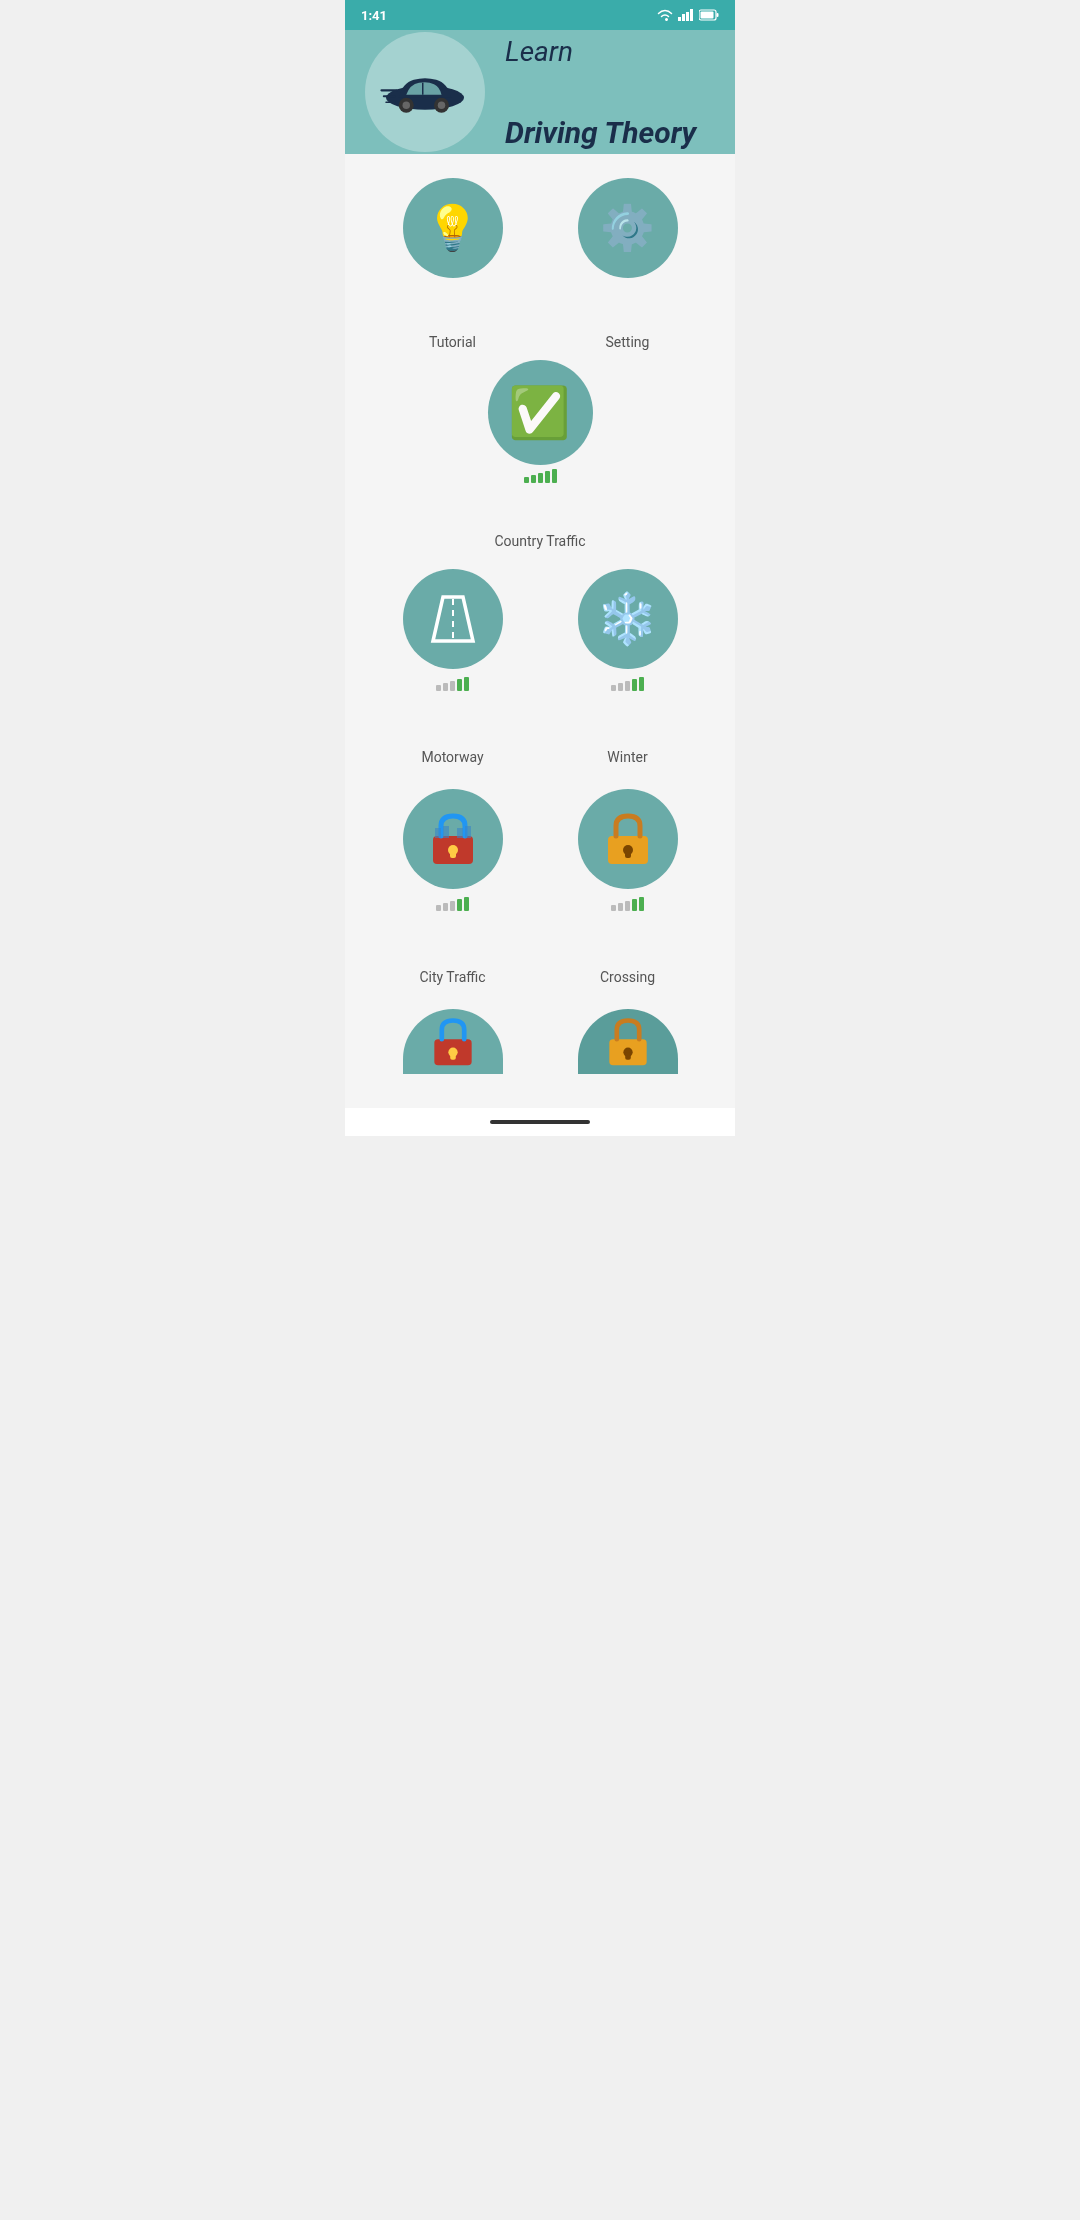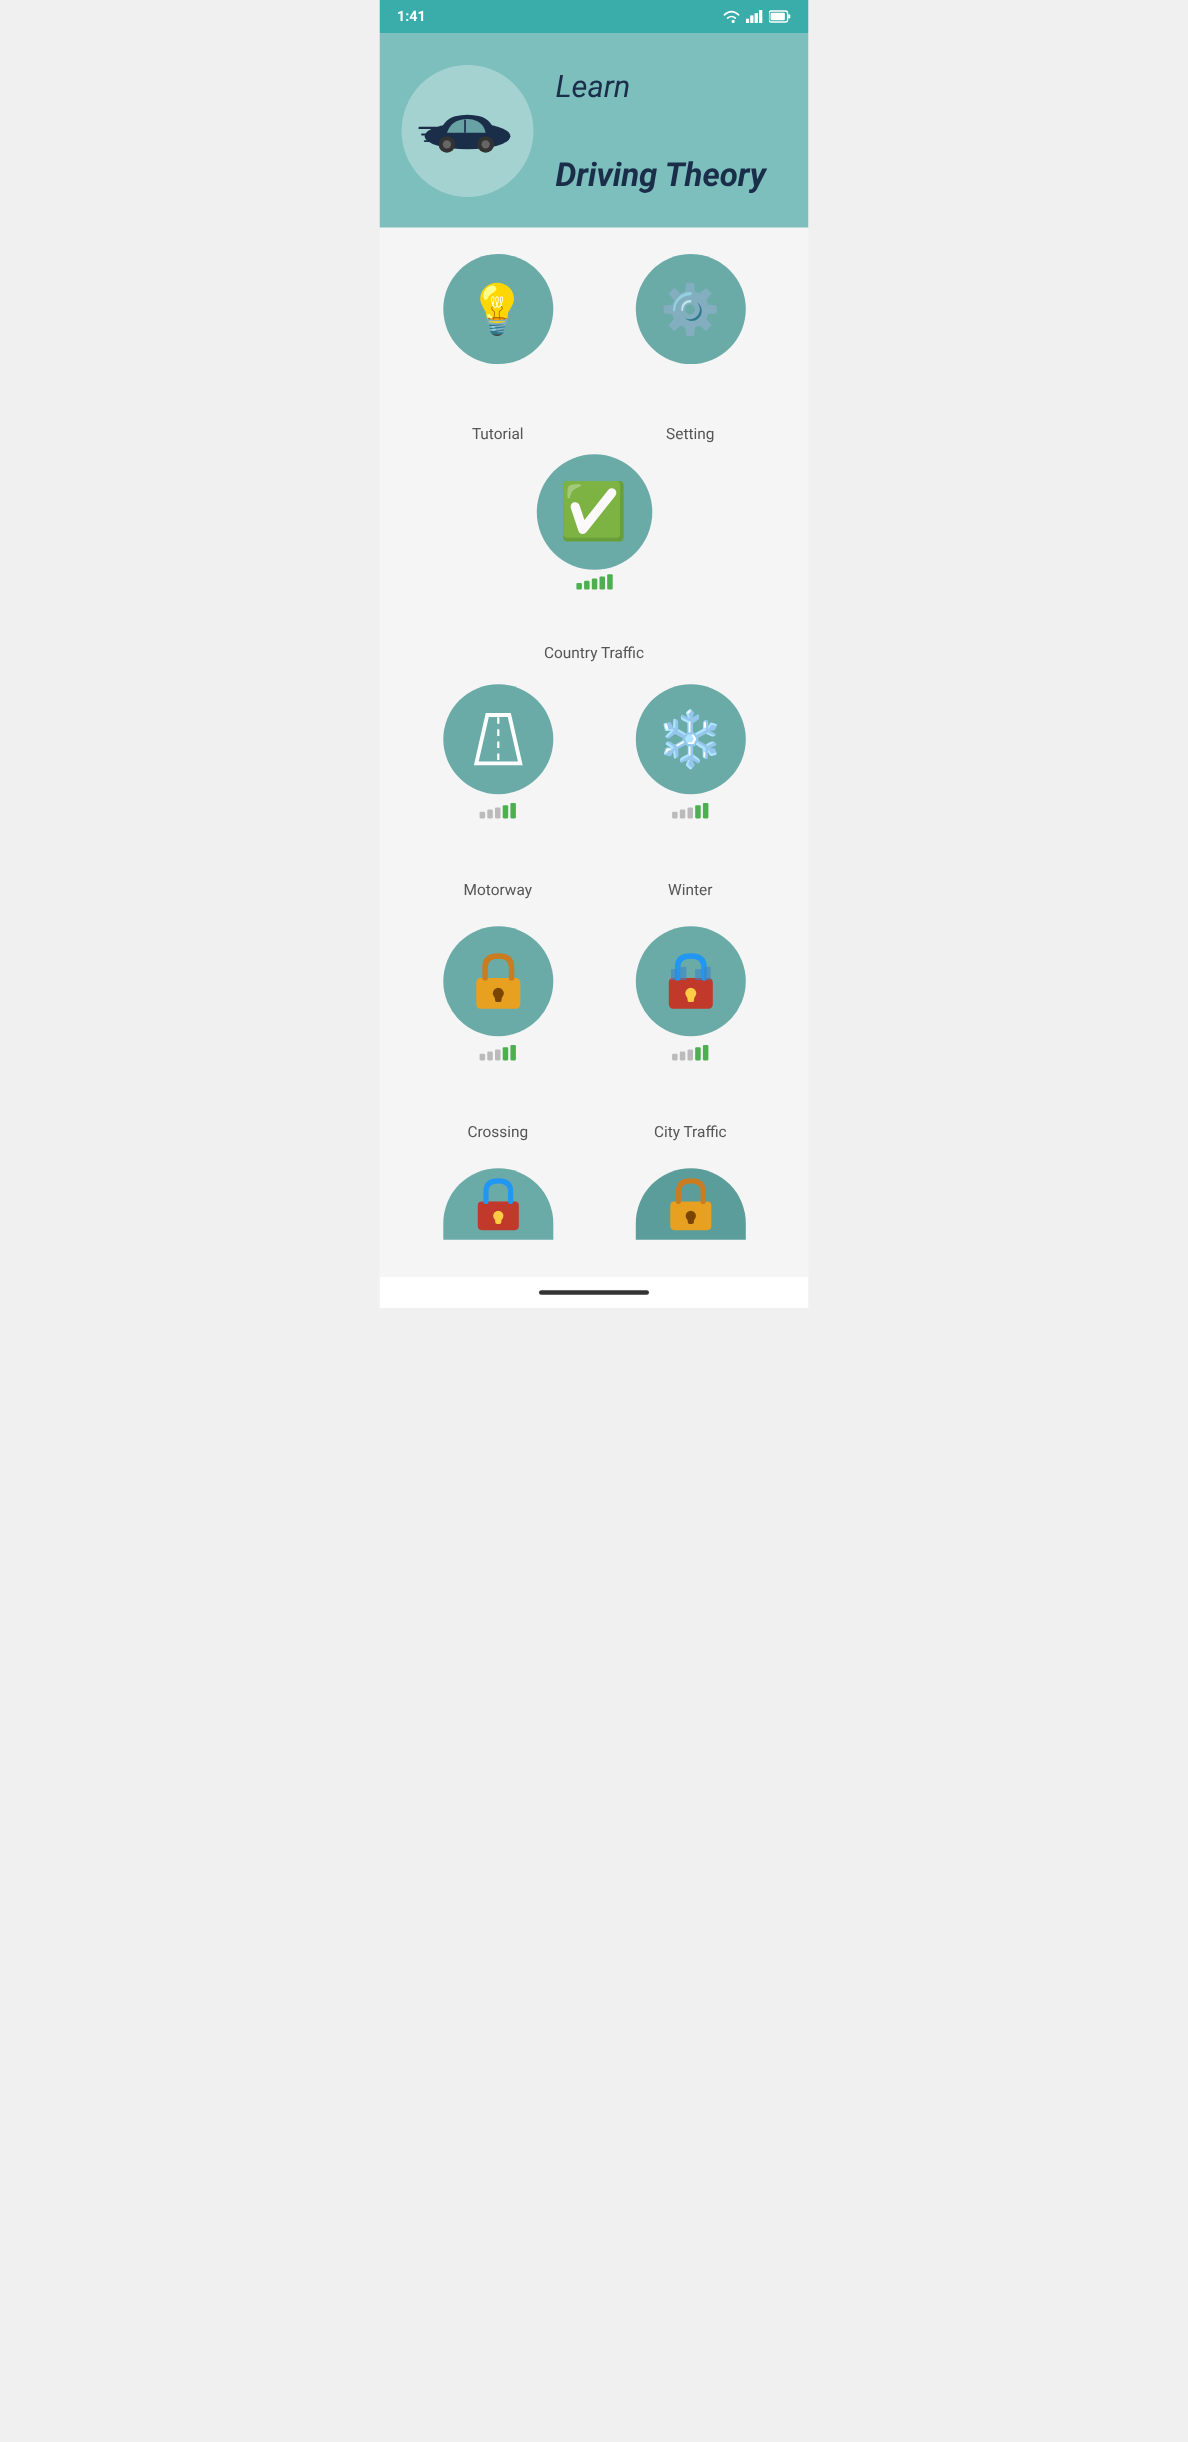--- a/index.html
+++ b/index.html
@@ -30,21 +30,21 @@
       gap: 5px;
       align-items: center;
     }
 
     
     .header-banner {
       background: #7dbfbc;
       display: flex;
       align-items: center;
       padding: 20px 20px;
-      height: 177px;
+      height: 124px;
     }
     .header-logo {
       width: 120px;
       height: 120px;
       background: rgba(255,255,255,0.3);
       border-radius: 50%;
       display: flex;
       align-items: center;
       justify-content: center;
       margin-right: 20px;
@@ -296,68 +296,68 @@
         <div class="sig-bar prog-green" style="height:12px;"></div>
         <div class="sig-bar prog-green" style="height:14px;"></div>
       </div>
       <span class="menu-label">Winter</span>
     </div>
   </div>
 
   <div class="grid-row">
     <div class="menu-item">
       <div class="menu-circle circle-teal">
+
         <svg width="60" height="62" viewBox="0 0 60 62">
 
-          <rect x="10" y="28" width="40" height="28" rx="4" fill="#e8a020"></rect>
-
-          <path d="M18 28 V18 Q18 8 30 8 Q42 8 42 18 V28" fill="none" stroke="#c97c20" stroke-width="5" stroke-linecap="round"></path>
-
-          <circle cx="30" cy="42" r="5" fill="#7a4500"></circle>
-          <rect x="27" y="42" width="6" height="8" rx="2" fill="#7a4500"></rect>
+          <rect x="10" y="28" width="40" height="28" rx="4" fill="#c0392b"></rect>
+
+          <path d="M18 28 V18 Q18 8 30 8 Q42 8 42 18 V28" fill="none" stroke="#2196f3" stroke-width="5" stroke-linecap="round"></path>
+
+          <circle cx="30" cy="42" r="5" fill="#ffcc44"></circle>
+          <rect x="27" y="42" width="6" height="8" rx="2" fill="#ffcc44"></rect>
+
+          <rect x="12" y="20" width="6" height="10" fill="#3a86c7" opacity="0.6"></rect>
+          <rect x="20" y="18" width="6" height="12" fill="#3a86c7" opacity="0.6"></rect>
+          <rect x="34" y="20" width="6" height="10" fill="#3a86c7" opacity="0.6"></rect>
+          <rect x="42" y="18" width="6" height="12" fill="#3a86c7" opacity="0.6"></rect>
         </svg>
       </div>
 
       <div class="signal-bars">
         <div class="sig-bar prog-grey" style="height:6px;"></div>
         <div class="sig-bar prog-grey" style="height:8px;"></div>
         <div class="sig-bar prog-grey" style="height:10px;"></div>
         <div class="sig-bar prog-green" style="height:12px;"></div>
         <div class="sig-bar prog-green" style="height:14px;"></div>
       </div>
-      <span class="menu-label">Crossing</span>
-    </div>
-
-    <div class="menu-item">
-      <div class="menu-circle circle-teal">
-
+      <span class="menu-label">City Traffic</span>
+    </div>
+
+    <div class="menu-item">
+      <div class="menu-circle circle-teal">
         <svg width="60" height="62" viewBox="0 0 60 62">
 
-          <rect x="10" y="28" width="40" height="28" rx="4" fill="#c0392b"></rect>
-
-          <path d="M18 28 V18 Q18 8 30 8 Q42 8 42 18 V28" fill="none" stroke="#2196f3" stroke-width="5" stroke-linecap="round"></path>
-
-          <circle cx="30" cy="42" r="5" fill="#ffcc44"></circle>
-          <rect x="27" y="42" width="6" height="8" rx="2" fill="#ffcc44"></rect>
-
-          <rect x="12" y="20" width="6" height="10" fill="#3a86c7" opacity="0.6"></rect>
-          <rect x="20" y="18" width="6" height="12" fill="#3a86c7" opacity="0.6"></rect>
-          <rect x="34" y="20" width="6" height="10" fill="#3a86c7" opacity="0.6"></rect>
-          <rect x="42" y="18" width="6" height="12" fill="#3a86c7" opacity="0.6"></rect>
+          <rect x="10" y="28" width="40" height="28" rx="4" fill="#e8a020"></rect>
+
+          <path d="M18 28 V18 Q18 8 30 8 Q42 8 42 18 V28" fill="none" stroke="#c97c20" stroke-width="5" stroke-linecap="round"></path>
+
+          <circle cx="30" cy="42" r="5" fill="#7a4500"></circle>
+          <rect x="27" y="42" width="6" height="8" rx="2" fill="#7a4500"></rect>
         </svg>
       </div>
 
       <div class="signal-bars">
         <div class="sig-bar prog-grey" style="height:6px;"></div>
         <div class="sig-bar prog-grey" style="height:8px;"></div>
         <div class="sig-bar prog-grey" style="height:10px;"></div>
         <div class="sig-bar prog-green" style="height:12px;"></div>
         <div class="sig-bar prog-green" style="height:14px;"></div>
       </div>
-      <span class="menu-label">City Traffic</span>
+      <span class="menu-label">Crossing</span>
     </div>
   </div>
 
   <div class="bottom-partial">
     <div class="menu-item">
       <div style="width:100px; height:65px; border-radius:50px 50px 0 0; background:#6aaba8; display:flex; align-items:center; justify-content:center; overflow:hidden;">
         <svg width="56" height="58" viewBox="0 0 60 62">
           <rect x="10" y="28" width="40" height="28" rx="4" fill="#c0392b"></rect>
           <path d="M18 28 V18 Q18 8 30 8 Q42 8 42 18 V28" fill="none" stroke="#2196f3" stroke-width="5" stroke-linecap="round"></path>
           <circle cx="30" cy="42" r="5" fill="#ffcc44"></circle>

